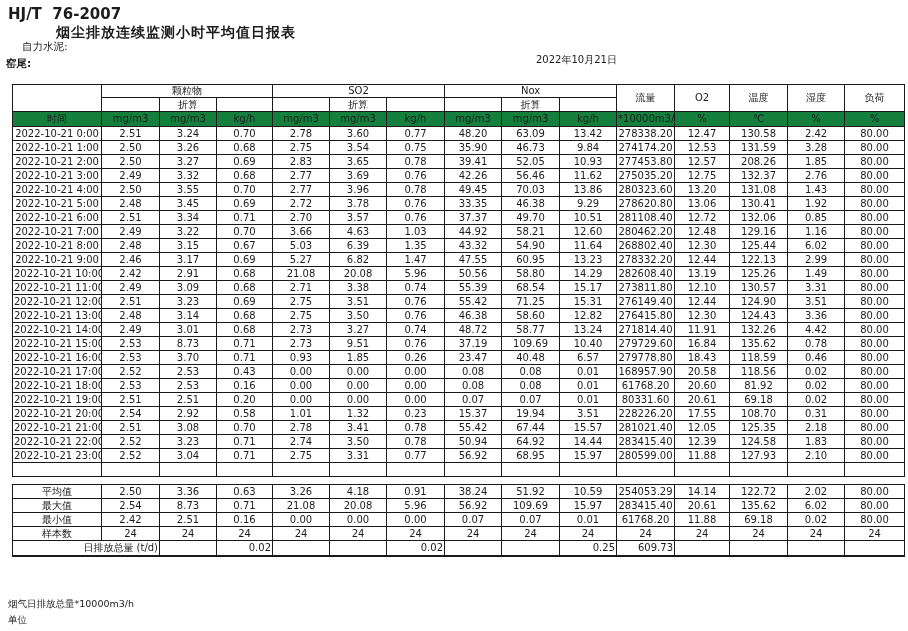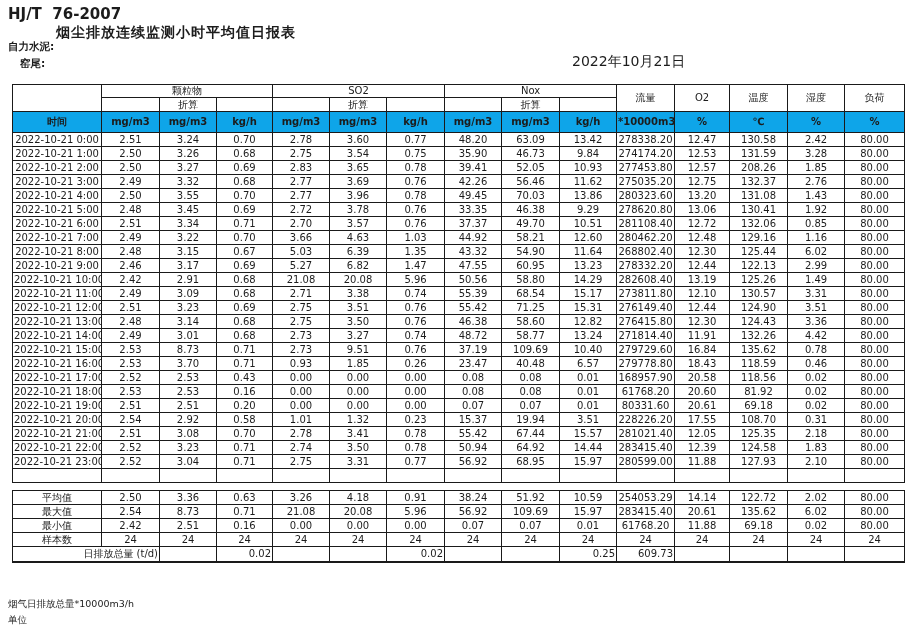--- a/index.html
+++ b/index.html
@@ -9,39 +9,39 @@
     font-family: "DejaVu Sans", "Liberation Sans", sans-serif;
     color: #1c1c1c;
     overflow: hidden;
   }
   .page { position: relative; width: 908px; height: 631px; }
 
   
   .hdr { position: relative; height: 84px; }
   .doc-code { position: absolute; top: 5px; left: 8px; font-size: 15px; font-weight: bold; white-space: pre; }
   .rpt-title { position: absolute; top: 24px; left: 0; width: 100%; text-align: left; padding-left: 56px; font-size: 14px; font-weight: bold; letter-spacing: 1px; }
-  .company { position: absolute; top: 40px; left: 8px; font-size: 10.5px; font-weight: bold; }
-  .rpt-date { position: absolute; top: 53px; left: 572px; font-size: 14px; }
-  .station { position: absolute; top: 57px; left: 20px; font-size: 10.5px; font-weight: bold; }
+  .company { position: absolute; top: 40px; left: 22px; font-size: 10.5px; font-weight: normal; }
+  .rpt-date { position: absolute; top: 53px; left: 536px; font-size: 10px; }
+  .station { position: absolute; top: 57px; left: 6px; font-size: 10.5px; font-weight: bold; }
 
   
   table.grid {
     border-collapse: collapse; table-layout: fixed;
     margin-left: 12px; width: 892px;
     font-size: 10px;
   }
   table.grid td, table.grid th {
     border: 1px solid #1a1a1a;
     height: 14px; line-height: 12px;
     text-align: center; vertical-align: middle;
     font-weight: normal; padding: 0 1px;
     overflow: hidden; white-space: nowrap;
   }
   table.grid thead tr.hrow1 td, table.grid thead tr.hrow1 th { height: 13px; }
-  table.grid tr.green th { background: #0ea5e9; height: 21px; font-weight: bold; }
+  table.grid tr.green th { background: #15803d; height: 15px; }
   table.summary { margin-top: 7px; }
   table.summary tr.total td { border-bottom-width: 2px; height: 15px; text-align: right; }
   td.left-label { text-align: left; padding-left: 3px; }
 
   
   .ftr { position: absolute; left: 8px; top: 596px; font-size: 9.5px; line-height: 16px; }
   .ftr-line2 { display: flex; }
   .ftr-report-unit { width: 162px; }
 </style>
 </head>

